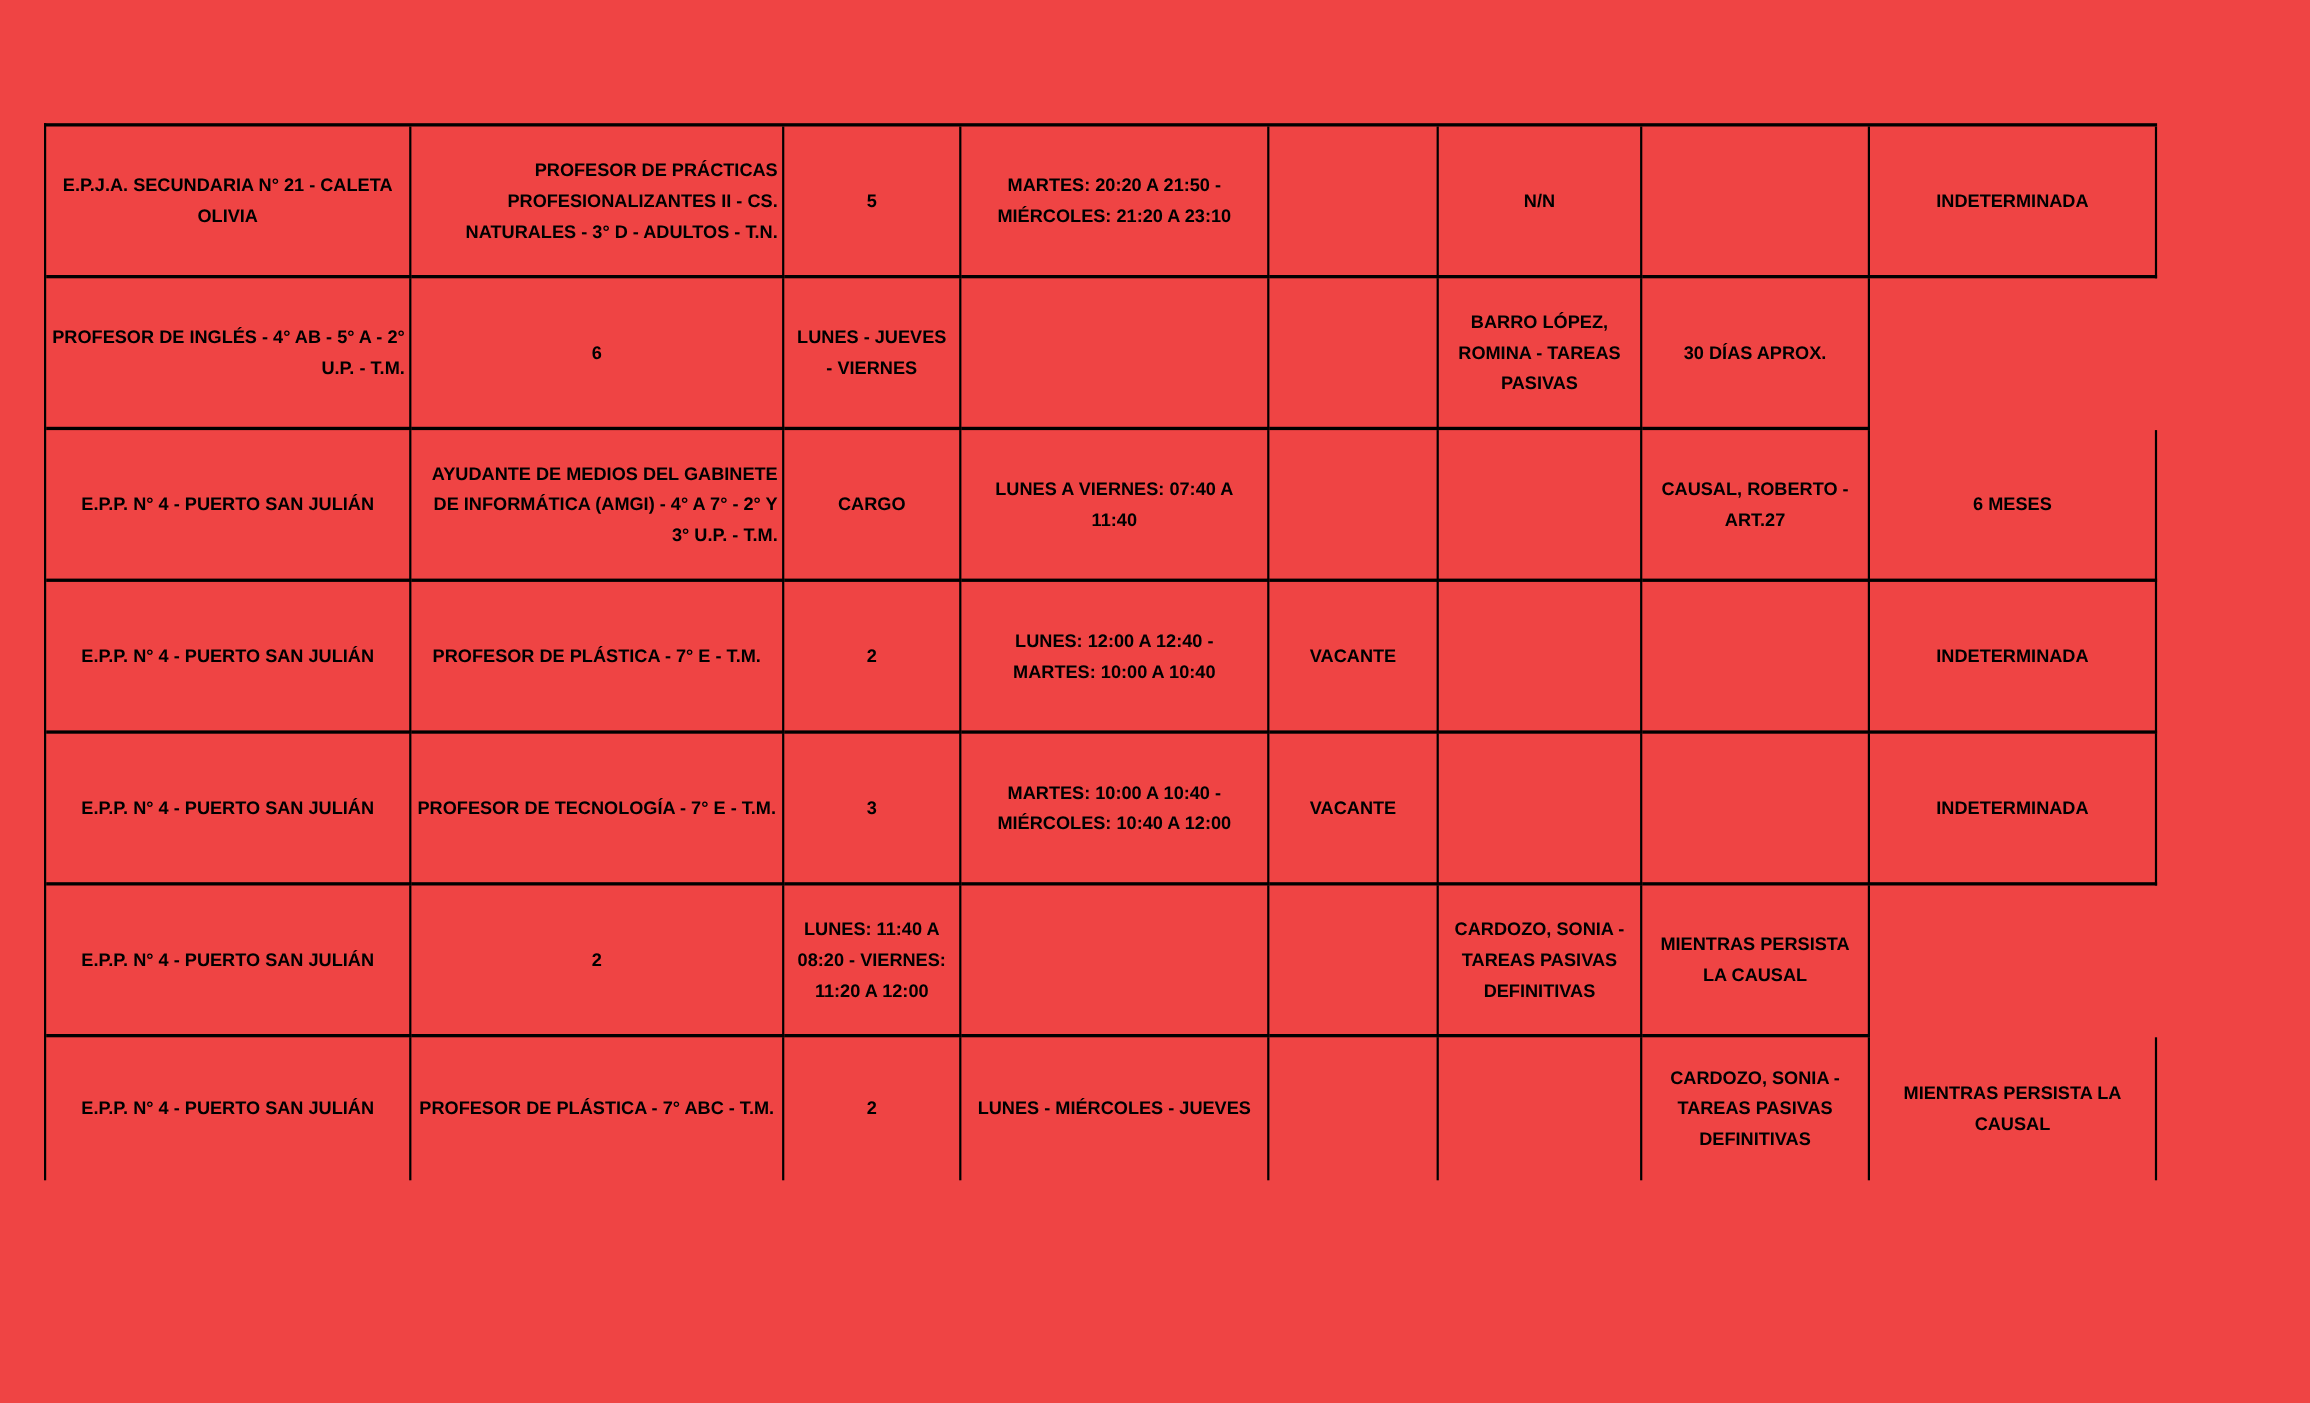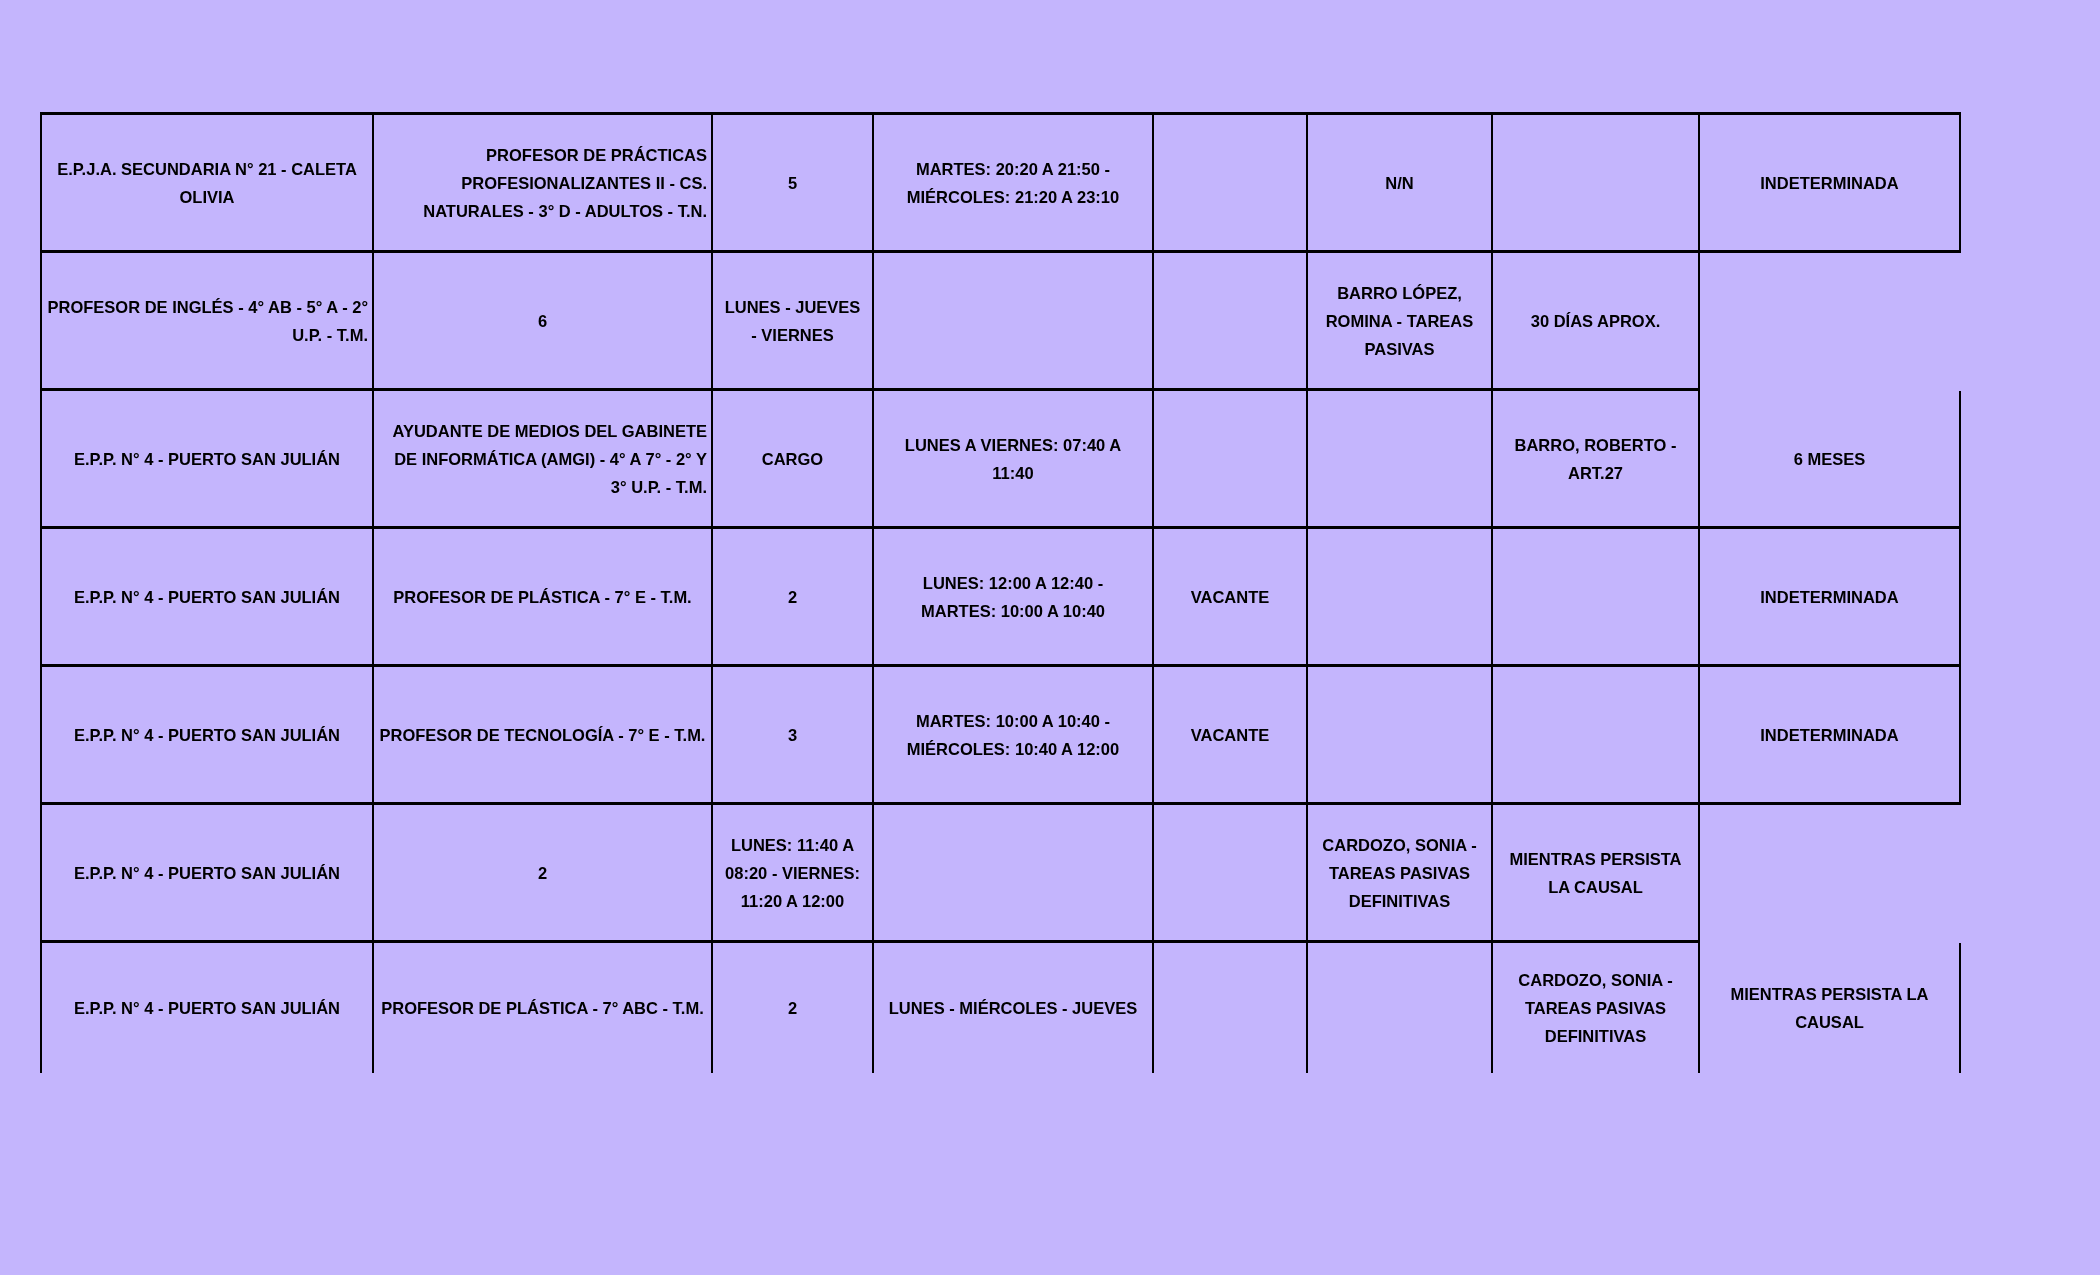--- a/index.html
+++ b/index.html
@@ -4,21 +4,21 @@
 <style>
   html, body {
     margin: 0;
     padding: 0;
     background: #ffffff;
   }
   .canvas {
     position: relative;
     width: 2100px;
     height: 1275px;
-    background: #c4b5fd;
+    background: #ef4444;
     overflow: hidden;
     font-family: "Liberation Sans", sans-serif;
     color: #000000;
   }
   .assignments-table {
     position: absolute;
     left: 40px;
     top: 112px;
     width: 1921px;
     border-top: 3px solid #000000;
@@ -77,21 +77,21 @@
         <div class="cell col7">BARRO LÓPEZ, ROMINA - TAREAS PASIVAS</div>
         <div class="cell col8">30 DÍAS APROX.</div>
       </div>
       <div class="row">
         <div class="cell col1">E.P.P. N° 4 - PUERTO SAN JULIÁN</div>
         <div class="cell col2">AYUDANTE DE MEDIOS DEL GABINETE DE INFORMÁTICA (AMGI) - 4° A 7° - 2° Y 3° U.P. - T.M.</div>
         <div class="cell col3">CARGO</div>
         <div class="cell col4">LUNES A VIERNES: 07:40 A 11:40</div>
         <div class="cell col5"></div>
         <div class="cell col6"></div>
-        <div class="cell col7">BARRO, ROBERTO - ART.27</div>
+        <div class="cell col7">CAUSAL, ROBERTO - ART.27</div>
         <div class="cell col8">6 MESES</div>
       </div>
       <div class="row">
         <div class="cell col1">E.P.P. N° 4 - PUERTO SAN JULIÁN</div>
         <div class="cell col2">PROFESOR DE PLÁSTICA - 7° E - T.M.</div>
         <div class="cell col3">2</div>
         <div class="cell col4">LUNES: 12:00 A 12:40 - MARTES: 10:00 A 10:40</div>
         <div class="cell col5">VACANTE</div>
         <div class="cell col6"></div>
         <div class="cell col7"></div>

